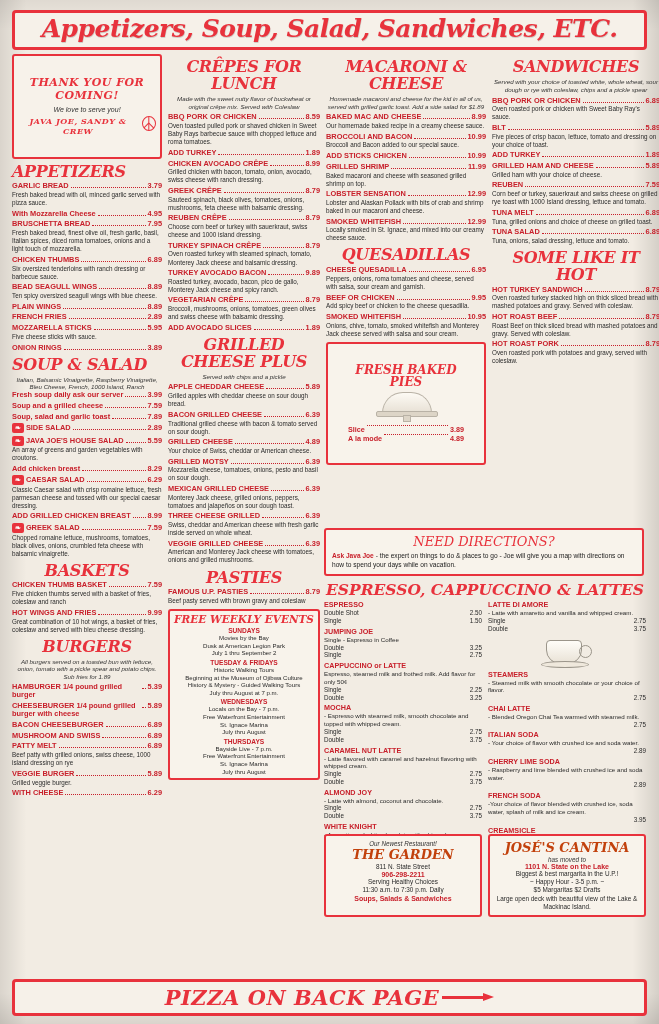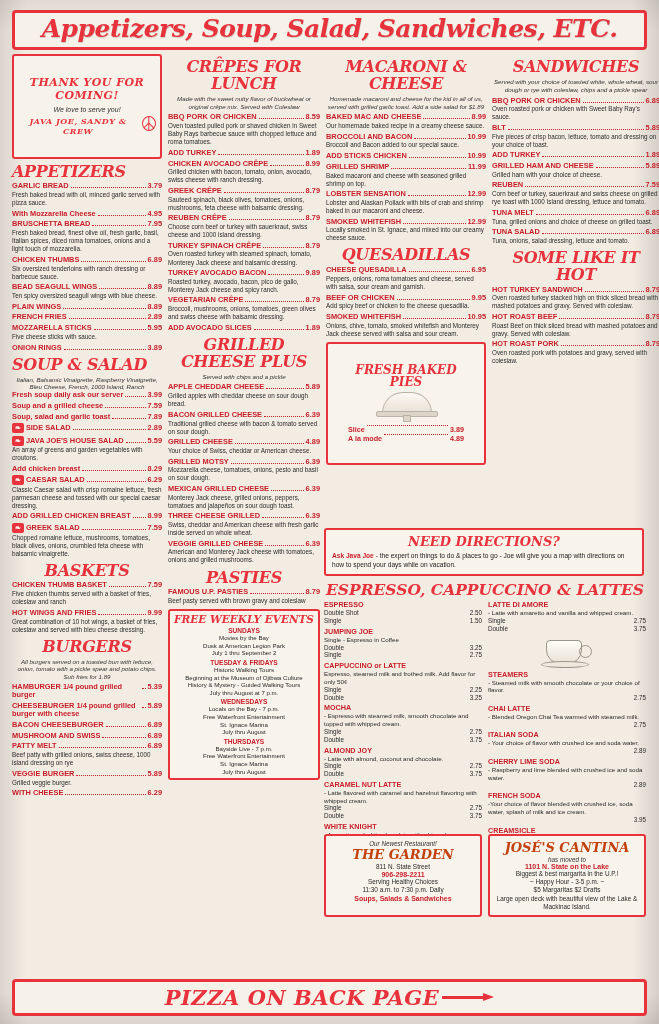--- a/index.html
+++ b/index.html
@@ -130,21 +130,21 @@
     position:absolute;left:2px;top:19px;width:60px;height:4px;background:#ddd5c7;border:1px solid #b9b2a6;border-radius:2px;
   }
   .pie-art .stem{position:absolute;left:29px;top:23px;width:6px;height:5px;background:#ddd5c7;border:1px solid #b9b2a6;}
   .pie-line{display:flex;font-weight:bold;font-size:7.2px;color:#c8202b;}
 
   .dir-box{
     border:2px solid #e8323c;border-radius:3px;padding:5px 6px;margin:4px 0;
     background:#f8f3eb;
   }
   .dir-title{
-    font-family:"DejaVu Serif", serif;font-weight:bold;font-style:italic;
+    font-family:"DejaVu Serif", serif;font-weight:normal;font-style:italic;
     color:#e8323c;font-size:13px;text-align:center;line-height:1.05;
   }
   .dir-body{font-size:6.6px;line-height:1.35;margin-top:3px;}
   .dir-body b{color:#c8202b;}
 
   .esp-title{
     font-family:"DejaVu Serif", serif;font-weight:bold;font-style:italic;
     color:#e8323c;font-size:15.5px;text-align:center;line-height:1.05;margin:4px 0 3px;
   }
   .esp-grid{display:flex;gap:6px;}
@@ -874,36 +874,36 @@
                 <span>Single</span>
                 <span>2.75</span>
               </div>
               <div class="pr">
                 <span>Double</span>
                 <span>3.75</span>
               </div>
             </div>
           </div>
         <div class="esp-item">
+            <div class="esp-name">CARAMEL NUT LATTE</div>
+            <div class="esp-desc">- Latte flavored with caramel and hazelnut flavoring with whipped cream.</div>
+            <div class="esp-prices">
+              <div class="pr">
+                <span>Single</span>
+                <span>2.75</span>
+              </div>
+              <div class="pr">
+                <span>Double</span>
+                <span>3.75</span>
+              </div>
+            </div>
+          </div>
+        <div class="esp-item">
             <div class="esp-name">ALMOND JOY</div>
             <div class="esp-desc">- Latte with almond, coconut and chocolate.</div>
-            <div class="esp-prices">
-              <div class="pr">
-                <span>Single</span>
-                <span>2.75</span>
-              </div>
-              <div class="pr">
-                <span>Double</span>
-                <span>3.75</span>
-              </div>
-            </div>
-          </div>
-        <div class="esp-item">
-            <div class="esp-name">CARAMEL NUT LATTE</div>
-            <div class="esp-desc">- Latte flavored with caramel and hazelnut flavoring with whipped cream.</div>
             <div class="esp-prices">
               <div class="pr">
                 <span>Single</span>
                 <span>2.75</span>
               </div>
               <div class="pr">
                 <span>Double</span>
                 <span>3.75</span>
               </div>
             </div>

